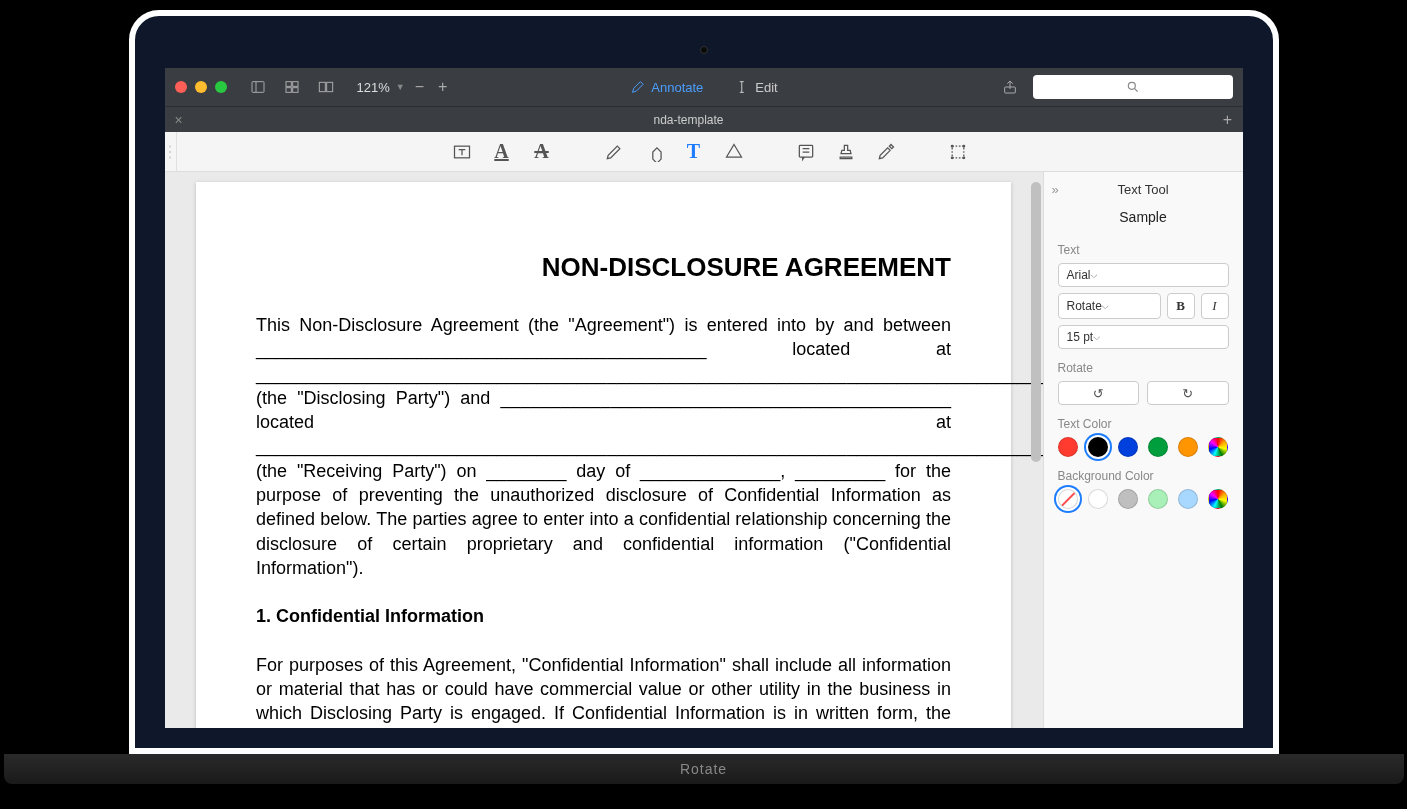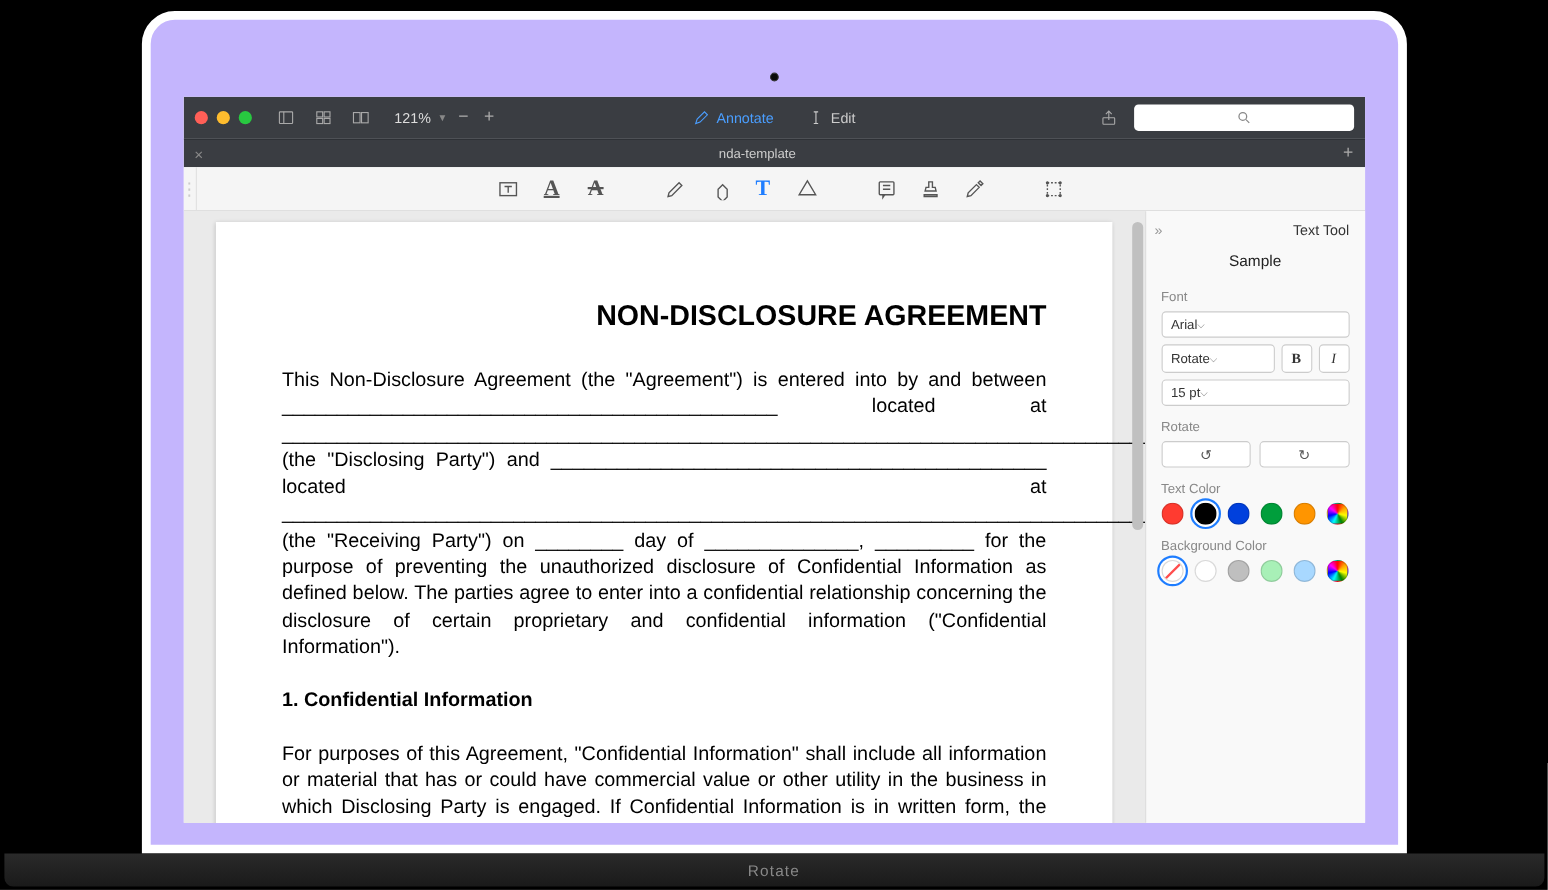--- a/index.html
+++ b/index.html
@@ -1,18 +1,18 @@
 <!DOCTYPE html>
 <html><head>
 <meta charset="utf-8">
 <style>
 *{margin:0;padding:0;box-sizing:border-box;font-family:-apple-system,BlinkMacSystemFont,"Helvetica Neue",sans-serif}
 body{background:#000;width:1407px;height:809px;position:relative;overflow:hidden}
 .laptop{position:absolute;left:50%;top:10px;transform:translateX(-50%);width:1150px}
-.screen-bezel{background:#c4b5fd;border-radius:30px 30px 0 0;padding:48px 30px 20px;border:8px solid #ffffff}
+.screen-bezel{background:#0f172a;border-radius:30px 30px 0 0;padding:30px 30px 20px;border:6px solid #ffffff}
 .camera{width:8px;height:8px;background:#0a0a0a;border-radius:50%;margin:0 auto 14px;border:1px solid #333}
 .screen{background:#fff;width:100%;height:660px;display:flex;flex-direction:column;overflow:hidden}
 .base{background:linear-gradient(#2a2a2a,#1a1a1a);height:30px;width:1400px;margin:0 auto;position:relative;left:-125px;border-radius:0 0 8px 8px;display:flex;align-items:center;justify-content:center;color:#888;font-size:14px;letter-spacing:1px}
 .titlebar{background:#3a3d42;display:flex;align-items:center;height:38px;padding:0 10px;gap:8px}
 .traffic{display:flex;gap:8px;margin-right:10px}
 .tl{width:12px;height:12px;border-radius:50%}
 .red{background:#ff5f57}.yellow{background:#febc2e}.green{background:#28c840}
 .tb-icon{color:#aaa;cursor:pointer;padding:3px 5px;display:flex;align-items:center;justify-content:center}
 .tb-icon svg{width:16px;height:16px;fill:none;stroke:currentColor;stroke-width:1.5}
 .zoom-group{display:flex;align-items:center;gap:6px;margin-left:10px}
@@ -39,21 +39,21 @@
 .tool.txt-tool{font-family:"Times New Roman",serif;font-size:20px;font-weight:600}
 .main{flex:1;display:flex;overflow:hidden}
 .doc-area{flex:1;background:#eaeaea;padding:10px;overflow:auto;position:relative}
 .page{background:#fff;box-shadow:0 1px 4px rgba(0,0,0,.2);margin:0 auto;width:815px;padding:70px 60px;font-family:"Times New Roman",serif;color:#000}
 .doc-title{text-align:right;font-size:26px;font-weight:bold;margin-bottom:30px}
 .doc-body{font-size:18px;line-height:1.35;text-align:justify}
 .doc-h{font-weight:bold;margin:24px 0}
 .scrollbar{position:absolute;right:2px;top:10px;width:10px;height:280px;background:#c0c0c0;border-radius:5px}
 .sidebar{width:200px;background:#f9f9f9;border-left:1px solid #ddd;padding:10px 14px;font-size:13px;color:#333;position:relative}
 .sb-collapse{position:absolute;left:8px;top:10px;color:#999;cursor:pointer;font-size:13px}
-.sb-title{text-align:right;font-size:13px;margin-bottom:8px}
+.sb-title{text-align:center;font-size:13px;margin-bottom:8px}
 .sb-sample{text-align:center;font-size:14px;margin:12px 0 18px;color:#222}
 .sb-label{color:#888;font-size:12px;margin:12px 0 6px}
 .sb-select{background:#fff;border:1px solid #ccc;border-radius:4px;padding:4px 8px;font-size:12px;display:flex;justify-content:flex-start;align-items:center;cursor:pointer}
 .sb-select .chev{color:#888;font-size:9px}
 .sb-row{display:flex;gap:6px;margin-top:6px}
 .sb-row .sb-select{flex:1}
 .sb-btn-sq{background:#fff;border:1px solid #ccc;border-radius:4px;width:28px;height:26px;display:flex;align-items:center;justify-content:center;cursor:pointer;font-size:13px;font-family:"Times New Roman",serif}
 .sb-btn-sq.bold{font-weight:bold}
 .sb-btn-sq.italic{font-style:italic}
 .size-sel{width:68px}
@@ -221,21 +221,21 @@
               <div>For purposes of this Agreement, "Confidential Information" shall include all information or material that has or could have commercial value or other utility in the business in which Disclosing Party is engaged. If Confidential Information is in written form, the Disclosing Party shall label or stamp the materials with the word "Confidential" or some similar warning. If Confidential Information is transmitted orally, the</div>
             </div>
           </div>
         </div>
 
         <div class="sidebar">
           <span class="sb-collapse">»</span>
           <div class="sb-title">Text Tool</div>
           <div class="sb-sample">Sample</div>
 
-          <div class="sb-label">Font</div>
+          <div class="sb-label">Text</div>
           <div class="sb-select">
             <span>Arial</span>
             <span class="chev">⌵</span>
           </div>
           <div class="sb-row">
             <div class="sb-select">
               <span>Rotate</span>
               <span class="chev">⌵</span>
             </div>
             <div class="sb-btn-sq bold">B</div>

